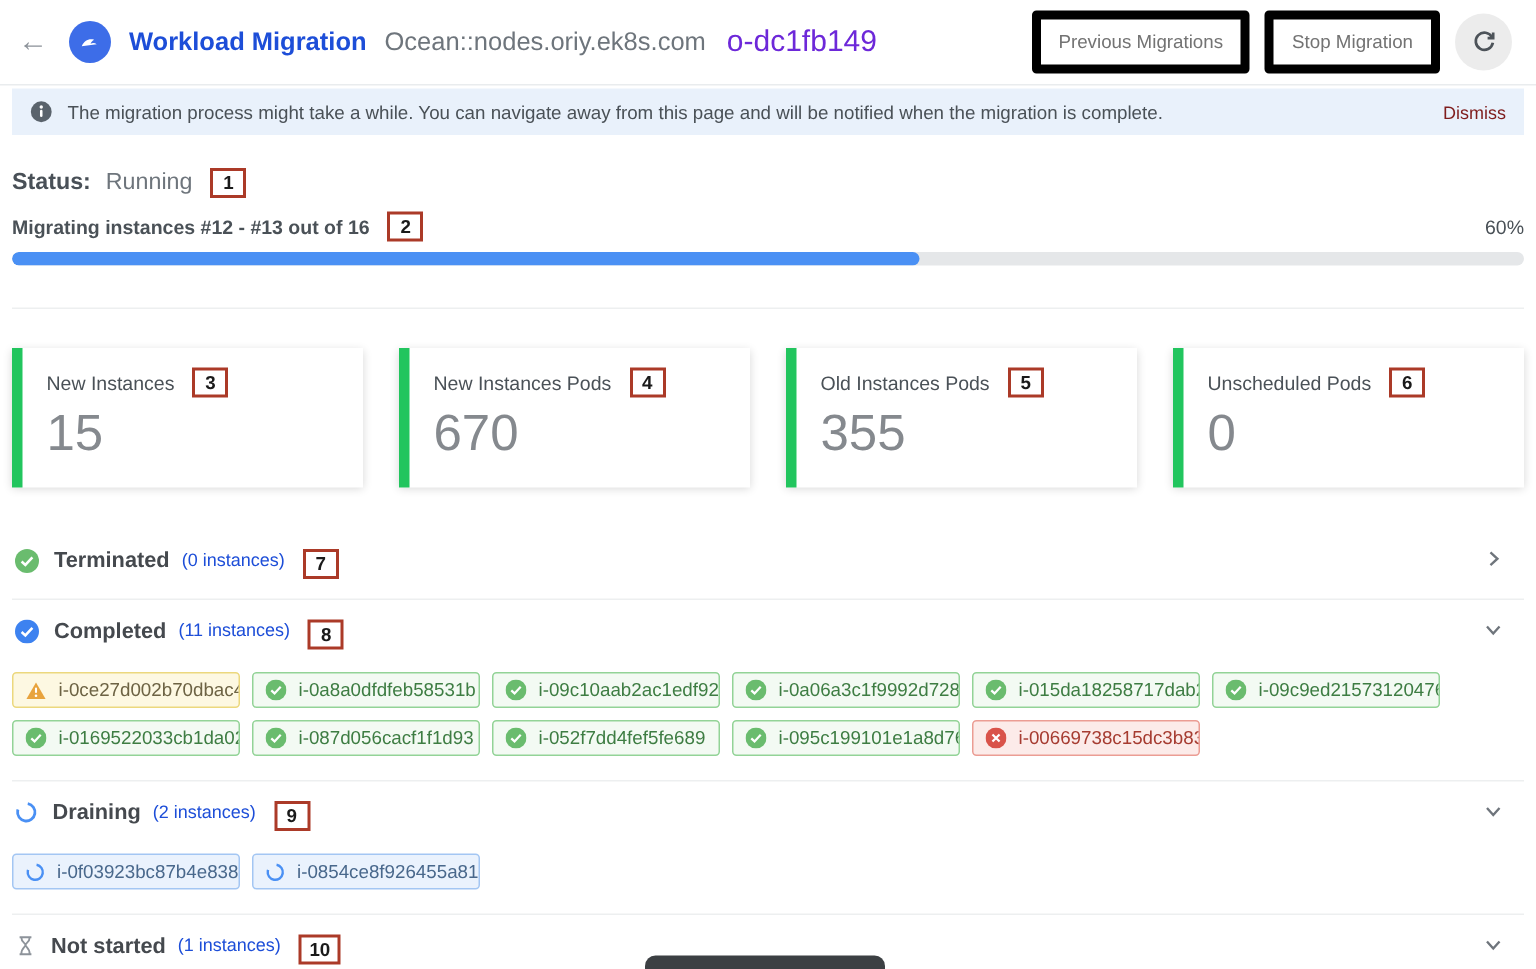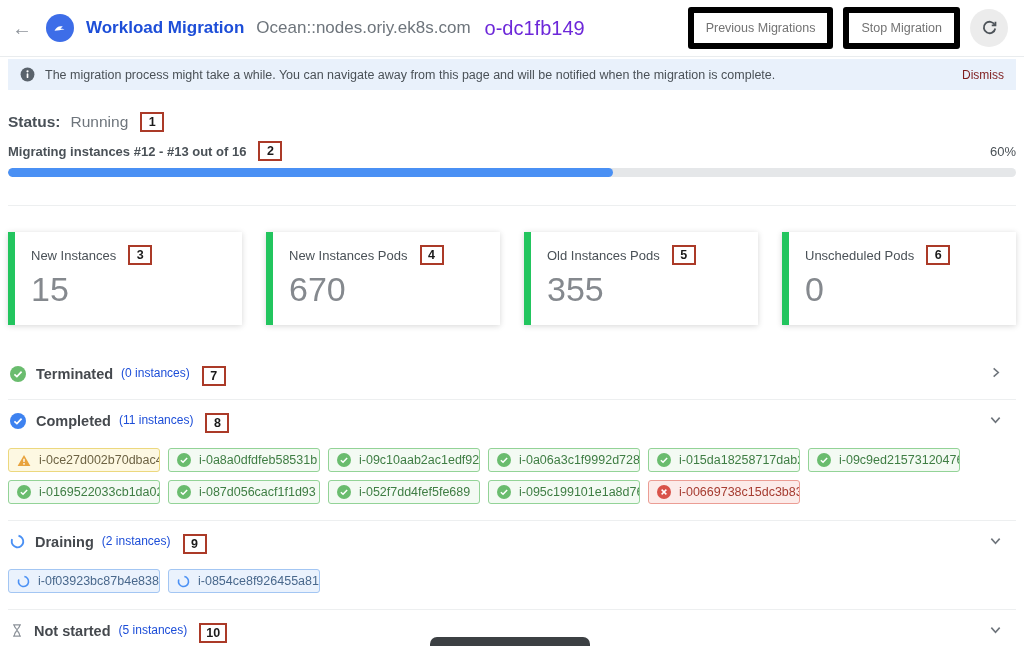--- a/index.html
+++ b/index.html
@@ -344,21 +344,21 @@
     </div>
 
     <div class="section">
       <div class="section-header">
         <span class="section-icon">
           <svg width="14" height="15" viewBox="0 0 16 16">
               <path d="M3.5 1.5 h9 M3.5 14.5 h9 M4.8 1.5 c0 4 3.2 4.3 3.2 6 s-3.2 2-3.2 7 M11.2 1.5 c0 4 -3.2 4.3 -3.2 6 s3.2 2 3.2 7" fill="none" stroke="#8d939a" stroke-width="1.4"></path>
             </svg>
         </span>
         <span class="section-title">Not started</span>
-        <span class="section-count">(5 instances)</span>
+        <span class="section-count">(1 instances)</span>
         <span class="annot">10</span>
         <span class="chevron">
           <svg width="13" height="13" viewBox="0 0 14 14">
               <path d="M2.5 5 L7 10 L11.5 5" fill="none" stroke="#6f757c" stroke-width="1.7"></path>
             </svg>
         </span>
       </div>
 
     </div>
 

